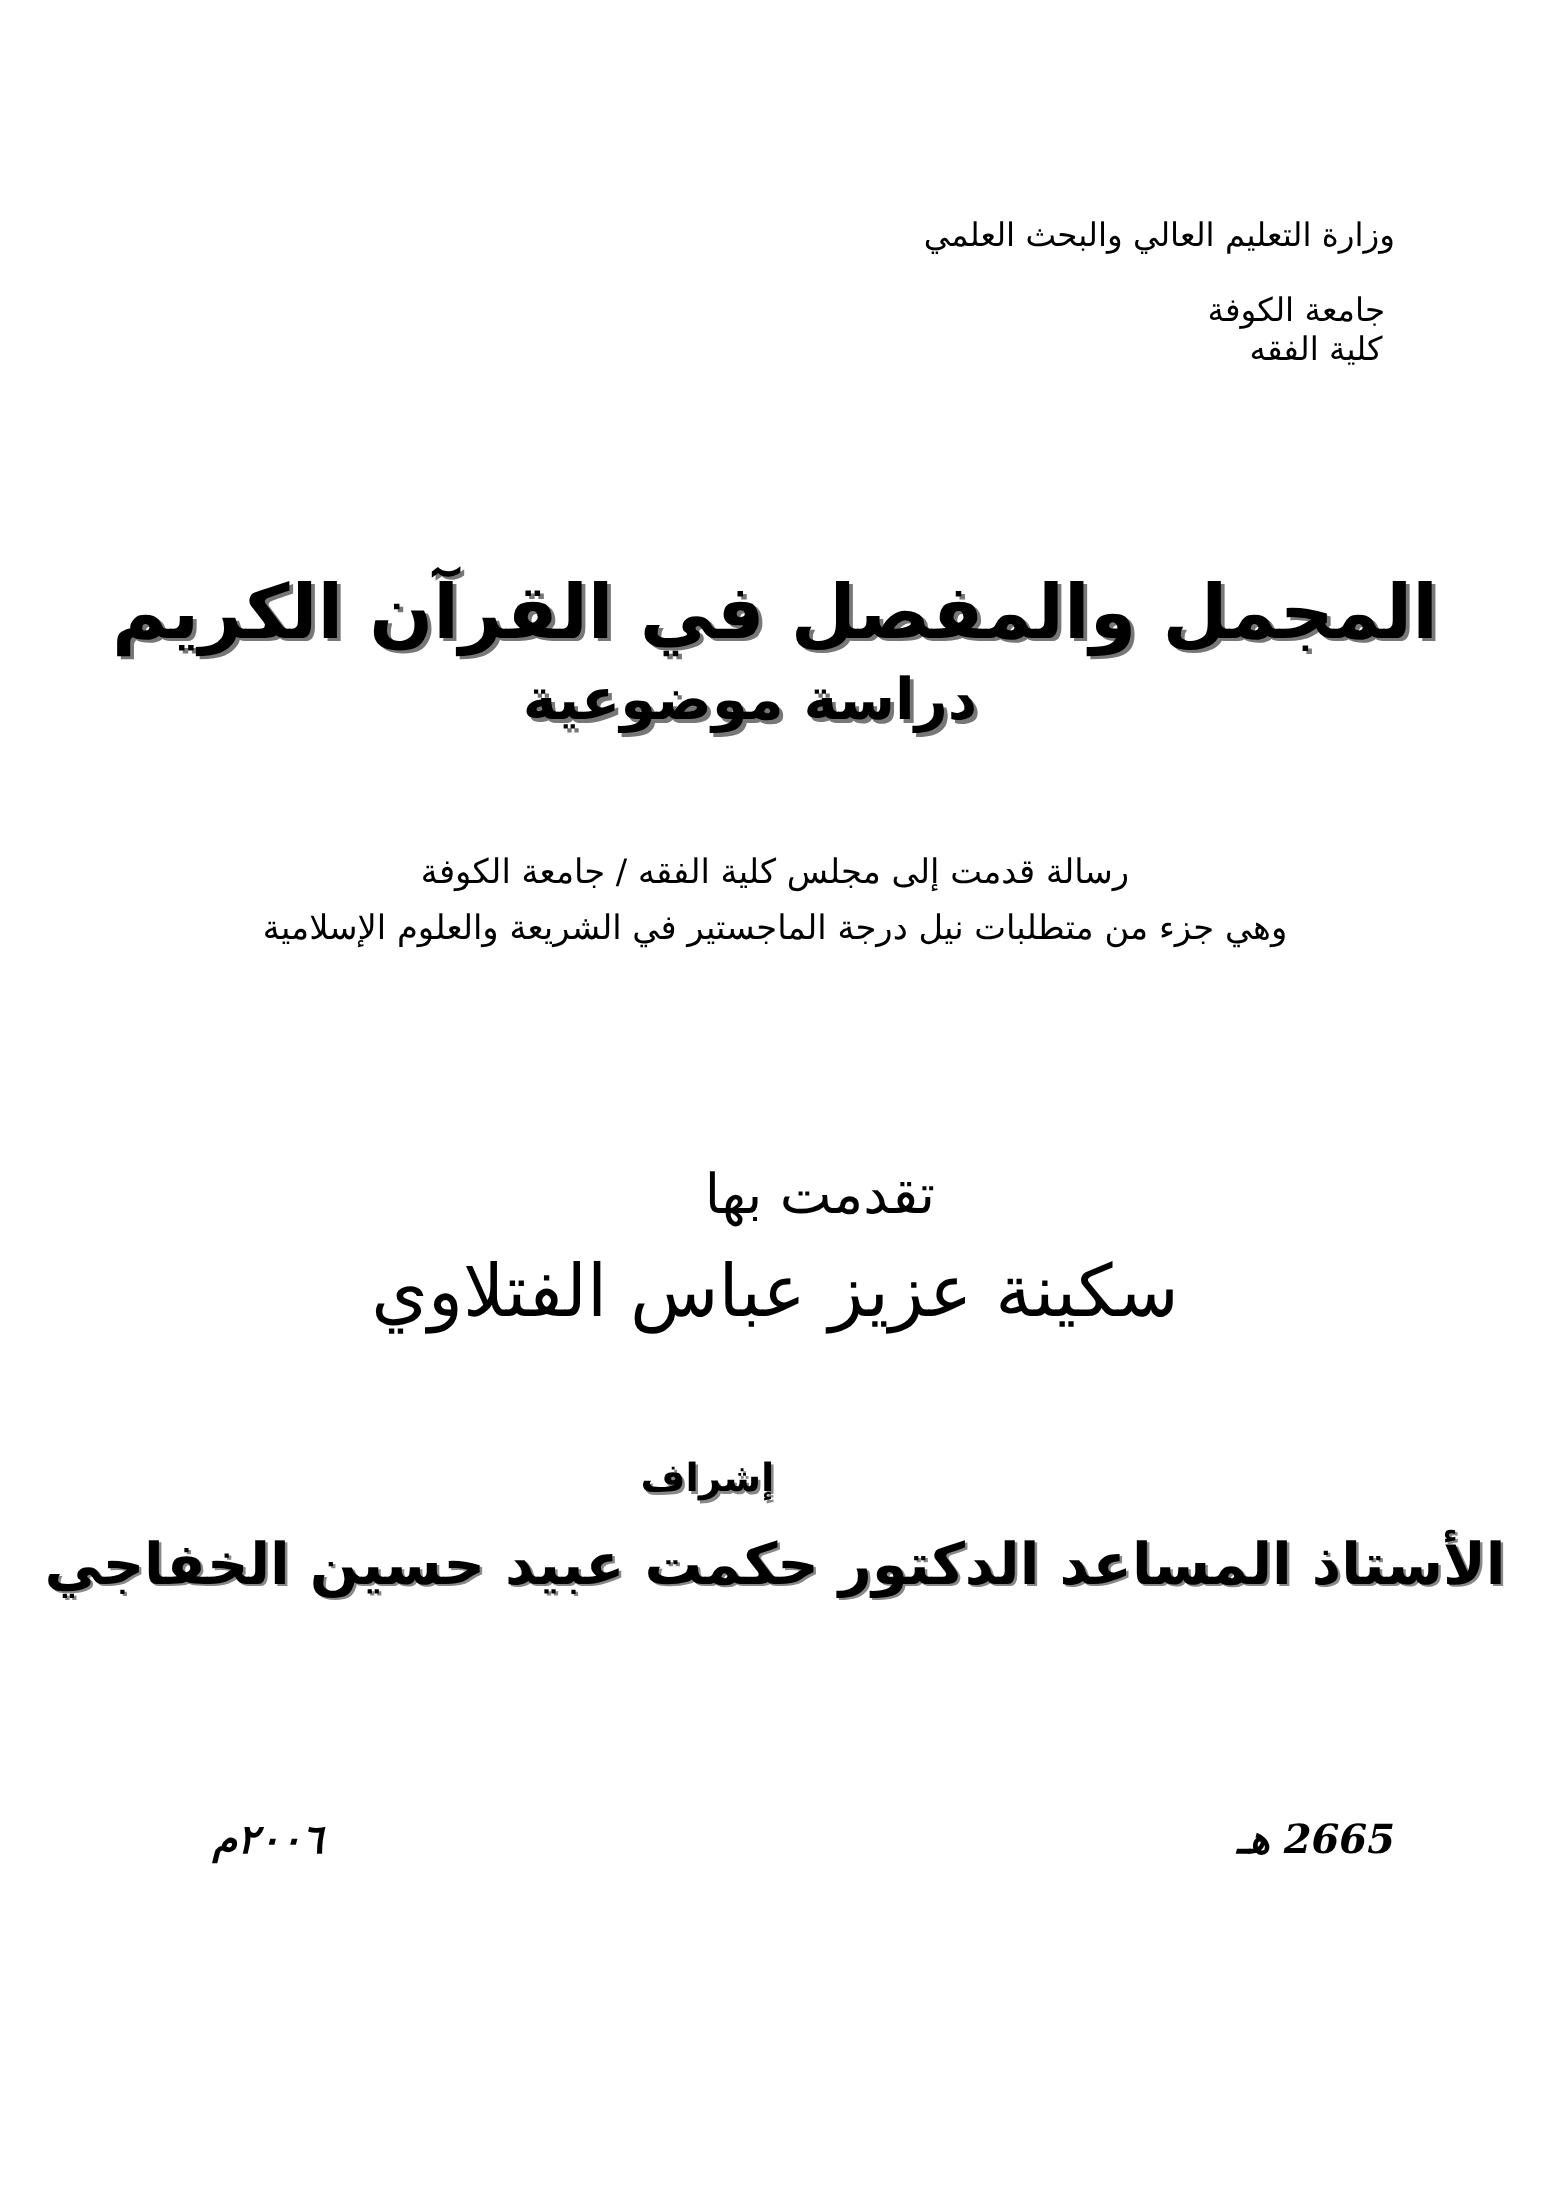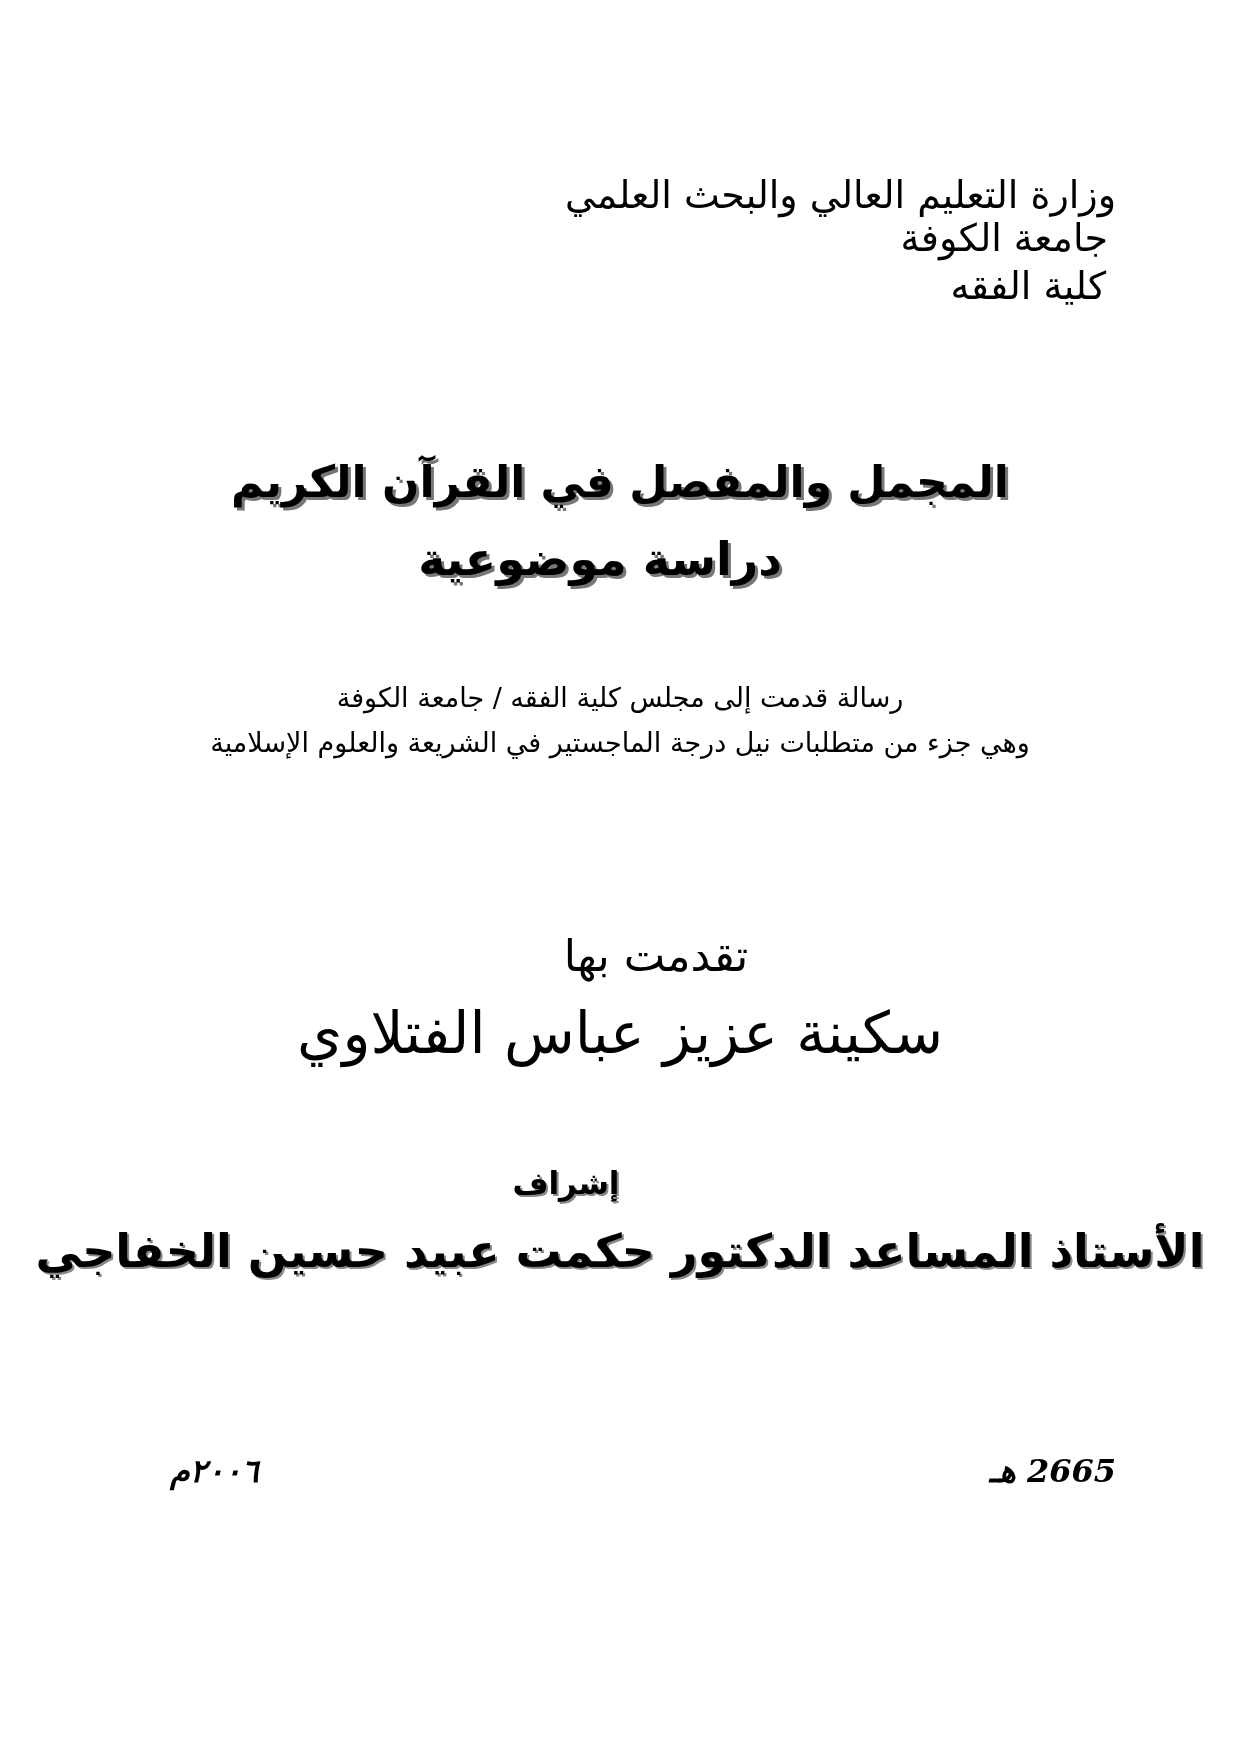--- a/index.html
+++ b/index.html
@@ -1,40 +1,40 @@
 <!DOCTYPE html>
 <html><head>
 <meta charset="utf-8">
 <style>
   html, body { margin: 0; padding: 0; background: #ffffff; }
   body { width: 1240px; height: 1754px; position: relative; overflow: hidden; color: #000; }
   .line { position: absolute; white-space: nowrap; direction: rtl; line-height: 1; }
   .sans { font-family: "DejaVu Sans", "Liberation Sans", sans-serif; }
-  .header { right: 124px; font-size: 38px; text-align: right; }
-  .title-main { left: 0; width: 1240px; text-align: center; font-size: 44px; font-weight: bold;
+  .header { right: 124px; font-size: 26px; text-align: right; }
+  .title-main { left: 0; width: 1240px; text-align: center; font-size: 60px; font-weight: bold;
     text-shadow: 3px 3px 0 #777; }
   .title-sub { left: 0; width: 1200px; text-align: center; font-size: 46px; font-weight: bold;
     text-shadow: 3px 3px 0 #777; }
   .body-line { left: 0; width: 1240px; text-align: center; font-size: 27px; }
   .presenter-label { left: 0; width: 1240px; text-align: center; font-size: 44px; }
   .presenter-name { left: 0; width: 1240px; text-align: center; font-size: 58px; }
   .sup-label { left: 0; width: 1132px; text-align: center; font-size: 31px; font-weight: bold;
     text-shadow: 2px 2px 0 #888; }
   .sup-name { left: 0; width: 1240px; text-align: center; font-size: 46px; font-weight: bold;
     text-shadow: 2px 2px 0 #888; }
   .date { font-size: 32px; font-weight: bold; font-family: "DejaVu Serif", "Liberation Serif", serif; font-style: italic; }
   .date-hijri { right: 124px; }
   .date-greg { left: 170px; }
 </style>
 </head>
 <body>
 
 <div>
   <div class="line sans header" style="top:176px;">وزارة التعليم العالي والبحث العلمي</div>
-  <div class="line sans header" style="top:219px; right:132px;">جامعة الكوفة</div>
+  <div class="line sans header" style="top:236px; right:132px;">جامعة الكوفة</div>
   <div class="line sans header" style="top:267px; right:134px;">كلية الفقه</div>
 
   <div class="line sans title-main" style="top:460px;">المجمل والمفصل في القرآن الكريم</div>
   <div class="line sans title-sub" style="top:536px;">دراسة موضوعية</div>
 
   <div class="line sans body-line" style="top:684px;">رسالة قدمت إلى مجلس كلية الفقه / جامعة الكوفة</div>
   <div class="line sans body-line" style="top:729px;">وهي جزء من متطلبات نيل درجة الماجستير في الشريعة والعلوم الإسلامية</div>
 
   <div class="line sans presenter-label" style="top:934px;padding-left:36px;">تقدمت بها</div>
   <div class="line sans presenter-name" style="top:1004px;">سكينة عزيز عباس الفتلاوي</div>

